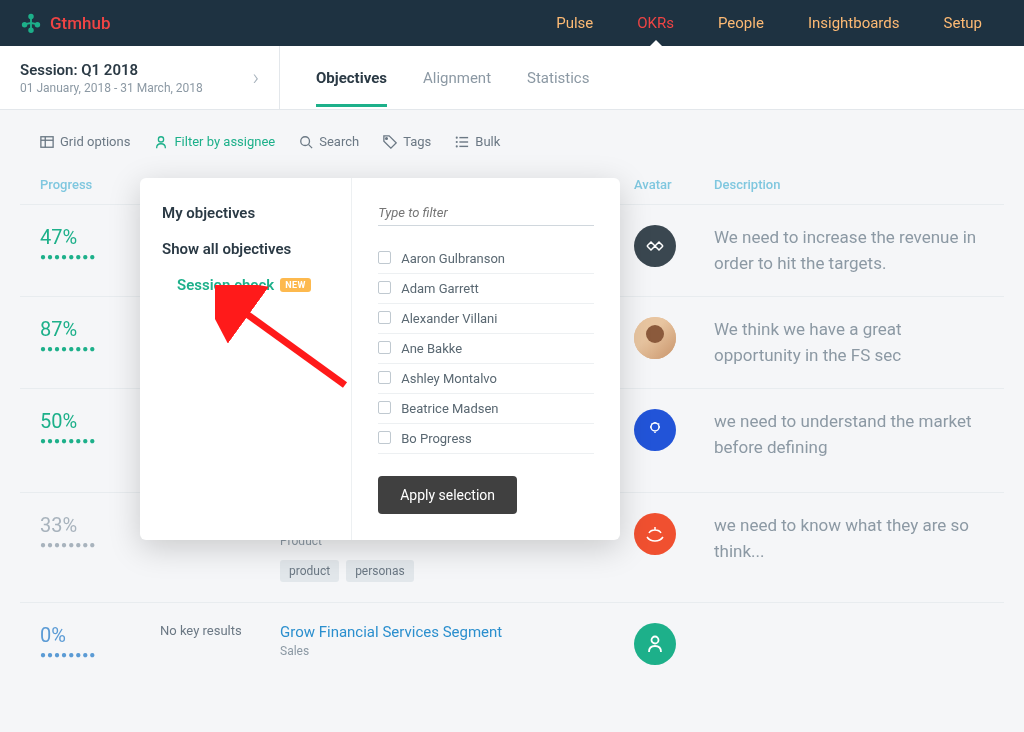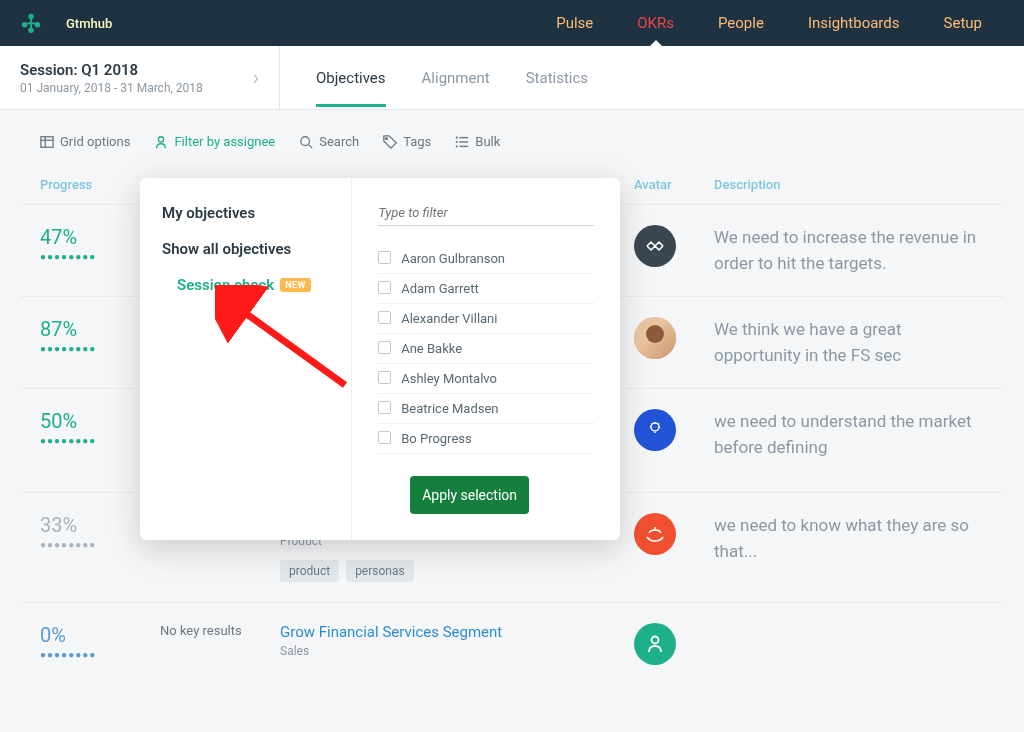--- a/index.html
+++ b/index.html
@@ -1,33 +1,33 @@
 <!DOCTYPE html>
 <html><head>
   <meta charset="utf-8">
   <style>
     * { margin: 0; padding: 0; box-sizing: border-box; font-family: -apple-system, BlinkMacSystemFont, "Segoe UI", Roboto, sans-serif; }
     body { background: #f5f6f8; width: 1024px; height: 732px; overflow: hidden; position: relative; }
     
     .topnav { background: #1e3241; height: 46px; display: flex; align-items: center; padding: 0 20px; }
-    .logo { display: flex; align-items: center; gap: 24px; color: #fef9c3; font-size: 13px; font-weight: 500; }
+    .logo { display: flex; align-items: center; gap: 8px; color: #ef4444; font-size: 17px; font-weight: 500; }
     .logo-icon { width: 22px; height: 22px; }
     .nav-spacer { flex: 1; }
     .nav-item { color: #fdba74; font-size: 15px; padding: 0 22px; cursor: pointer; position: relative; height: 46px; display: flex; align-items: center; }
     .nav-item.active { color: #ef4444; font-weight: 400; }
     .nav-item.active::after { content: ''; position: absolute; bottom: -1px; left: 50%; transform: translateX(-50%); width: 0; height: 0; border-left: 7px solid transparent; border-right: 7px solid transparent; border-bottom: 7px solid #fff; }
     
     .subbar { background: #fff; border-bottom: 1px solid #e3e7eb; display: flex; height: 64px; }
     .session-box { width: 280px; border-right: 1px solid #e3e7eb; padding: 12px 20px; display: flex; align-items: center; justify-content: space-between; }
     .session-title { font-size: 15px; font-weight: 600; color: #2b3a45; }
     .session-dates { font-size: 12px; color: #8c99a4; margin-top: 2px; }
     .chevron { color: #a8b3bd; font-size: 22px; font-weight: 300; }
     .tabs { display: flex; gap: 36px; align-items: center; padding-left: 36px; }
     .tab { color: #8c99a4; font-size: 15px; padding-bottom: 20px; padding-top: 20px; cursor: pointer; position: relative; }
-    .tab.active { color: #2b3a45; font-weight: 400; }
+    .tab.active { color: #2b3a45; font-weight: 700; }
     .tab.active::after { content: ''; position: absolute; bottom: 0; left: 0; right: 0; height: 3px; background: #1db08a; }
     
     .toolbar { display: flex; gap: 24px; padding: 24px 40px 16px; align-items: center; }
     .tool { display: flex; align-items: center; gap: 6px; color: #6b7884; font-size: 13px; cursor: pointer; }
     .tool.active { color: #1db08a; }
     .tool-icon { width: 14px; height: 14px; }
     
     .table-container { padding: 0 20px; }
     .header-row { display: flex; padding: 12px 20px; }
     .header-cell { font-size: 13px; color: #7fc7df; font-weight: 500; }
@@ -61,21 +61,21 @@
     .dd-left { width: 44%; padding: 26px 22px; }
     .dd-opt { font-size: 15px; color: #2b3a45; font-weight: 600; margin-bottom: 18px; cursor: pointer; display: flex; align-items: center; gap: 6px; }
     .dd-opt.green { color: #1db08a; margin-left: 15px; }
     .badge-new { background: #fdb94e; color: #fff; font-size: 9px; font-weight: 700; padding: 2px 5px; border-radius: 3px; letter-spacing: 0.5px; }
     .dd-right { flex: 1; padding: 22px 26px 26px; border-left: 1px solid #edf0f2; }
     .filter-input { width: 100%; border: none; border-bottom: 1px solid #d0d7dd; padding: 5px 0; font-size: 13px; font-style: italic; color: #8c99a4; outline: none; }
     .person-list { margin-top: 18px; }
     .person-item { display: flex; gap: 10px; padding: 7px 0; border-bottom: 1px solid #edf0f2; }
     .checkbox { width: 13px; height: 13px; border: 1.5px solid #c0c9d0; border-radius: 2px; }
     .person-name { font-size: 13px; color: #5a6872; }
-    .apply-btn { margin-top: 22px; background: #15803d; color: #fff; border: none; padding: 11px 12px; font-size: 14px; border-radius: 4px; cursor: pointer; margin-left: 32px; }
+    .apply-btn { margin-top: 22px; background: #404040; color: #fff; border: none; padding: 11px 22px; font-size: 14px; border-radius: 4px; cursor: pointer; }
     
     .arrow-overlay { position: absolute; top: 285px; left: 215px; z-index: 101; pointer-events: none; }
   </style>
 </head>
 <body>
 
 <div class="topnav">
   <div class="logo">
     <svg class="logo-icon" viewBox="0 0 24 24" fill="none" stroke="#1db08a" stroke-width="2">
       <circle cx="12" cy="5" r="2" fill="#1db08a"></circle>
@@ -250,21 +250,21 @@
           </div>
         </div>
         <div class="col-avatar">
           <div class="avatar orange">
             <svg width="22" height="18" viewBox="0 0 22 18" fill="none" stroke="#fff" stroke-width="1.5">
               <path d="M3 12c2 3 5 4 8 4s6-1 8-4M5 8c1-2 3-3 6-3s5 1 6 3M11 2c0 2 0 3 0 3"></path>
             </svg>
           </div>
         </div>
         <div class="col-desc">
-          <div class="desc-text">we need to know what they are so that...</div>
+          <div class="desc-text">we need to know what they are so think...</div>
         </div>
       </div>
       <div class="row">
         <div class="col-progress">
           <div class="progress-val blue">0%</div>
           <div class="progress-dots blue">●●●●●●●●</div>
         </div>
         <div class="col-keyresults">
           <div class="kr-text">No key results</div>
         </div>

